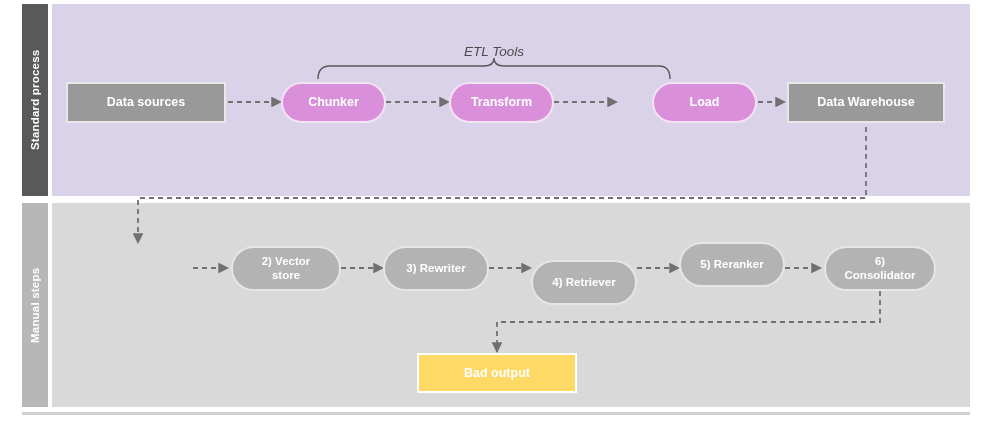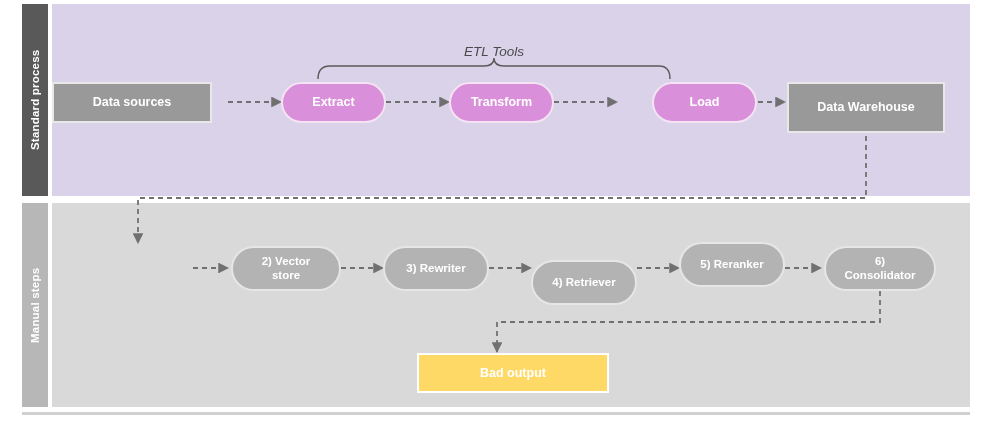--- a/index.html
+++ b/index.html
@@ -157,37 +157,37 @@
       <line x1="785" y1="268" x2="821" y2="268"></line>
     </g>
 
     <g>
       <path d="M 880 291 L 880 322 L 497 322 L 497 352" fill="none" stroke="#707070" stroke-width="1.8" stroke-dasharray="5,4" marker-end="url(#arrow)"></path>
     </g>
   </svg>
 
   <div id="etl-label">ETL Tools</div>
 
-  <div class="node node-rect" style="left:52px;  top:82px;  width:160px; height:41px;">
+  <div class="node node-rect" style="left:66px;  top:82px;  width:160px; height:41px;">
     <span>Data sources</span>
   </div>
 
   <div class="node node-pill-pink" style="left:281px; top:82px; width:105px; height:41px;">
-    <span>Extract</span>
+    <span>Chunker</span>
   </div>
 
   <div class="node node-pill-pink" style="left:449px; top:82px; width:105px; height:41px;">
     <span>Transform</span>
   </div>
 
   <div class="node node-pill-pink" style="left:652px; top:82px; width:105px; height:41px;">
     <span>Load</span>
   </div>
 
-  <div class="node node-rect" style="left:787px; top:82px; width:158px; height:51px;">
+  <div class="node node-rect" style="left:787px; top:82px; width:158px; height:41px;">
     <span>Data Warehouse</span>
   </div>
 
 
   <div class="node node-pill-gray" style="left:231px; top:246px; width:110px; height:45px;">
     <span>2) Vector<br>store</span>
   </div>
 
   <div class="node node-pill-gray" style="left:383px; top:246px; width:106px; height:45px;">
     <span>3) Rewriter</span>
@@ -198,17 +198,17 @@
   </div>
 
   <div class="node node-pill-gray" style="left:679px; top:242px; width:106px; height:45px;align-items:center;">
     <span>5) Reranker</span>
   </div>
 
   <div class="node node-pill-gray" style="left:824px; top:246px; width:112px; height:45px;">
     <span>6)<br>Consolidator</span>
   </div>
 
-  <div class="node node-warn" style="left:417px; top:353px; width:192px; height:40px;">
+  <div class="node node-warn" style="left:417px; top:353px; width:160px; height:40px;">
     <span>Bad output</span>
   </div>
 
 </div>
 
 </body></html>

